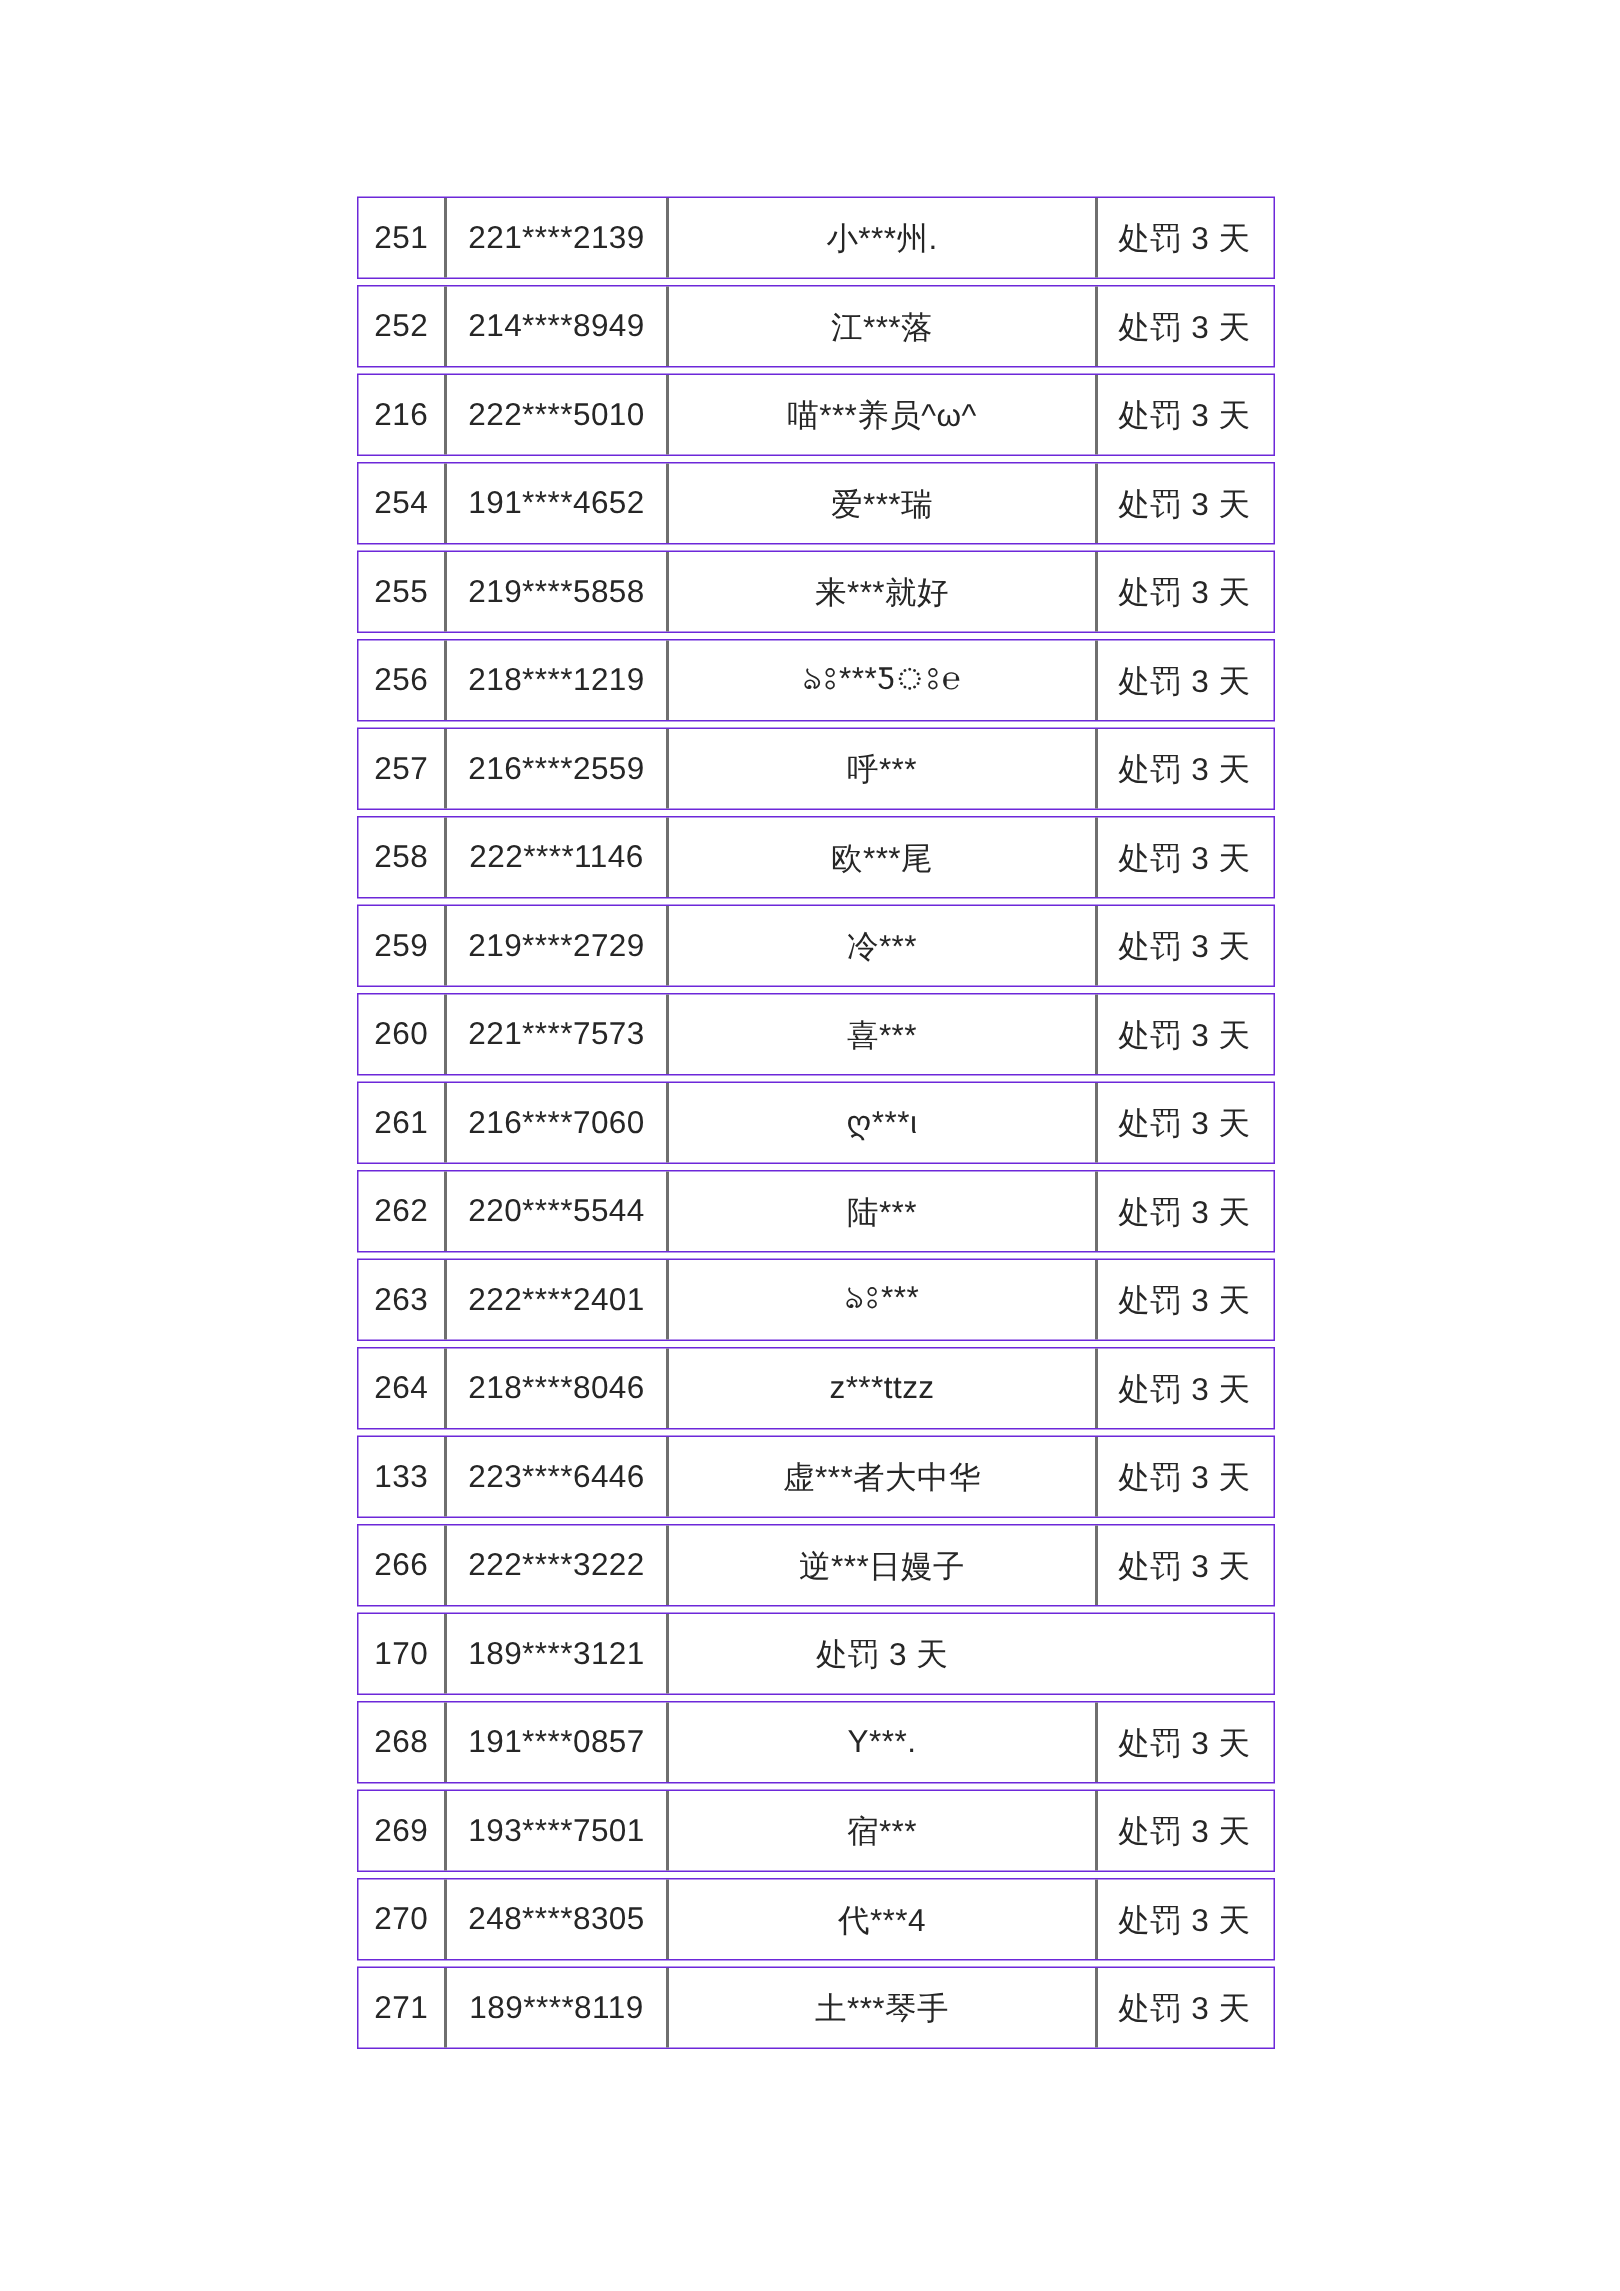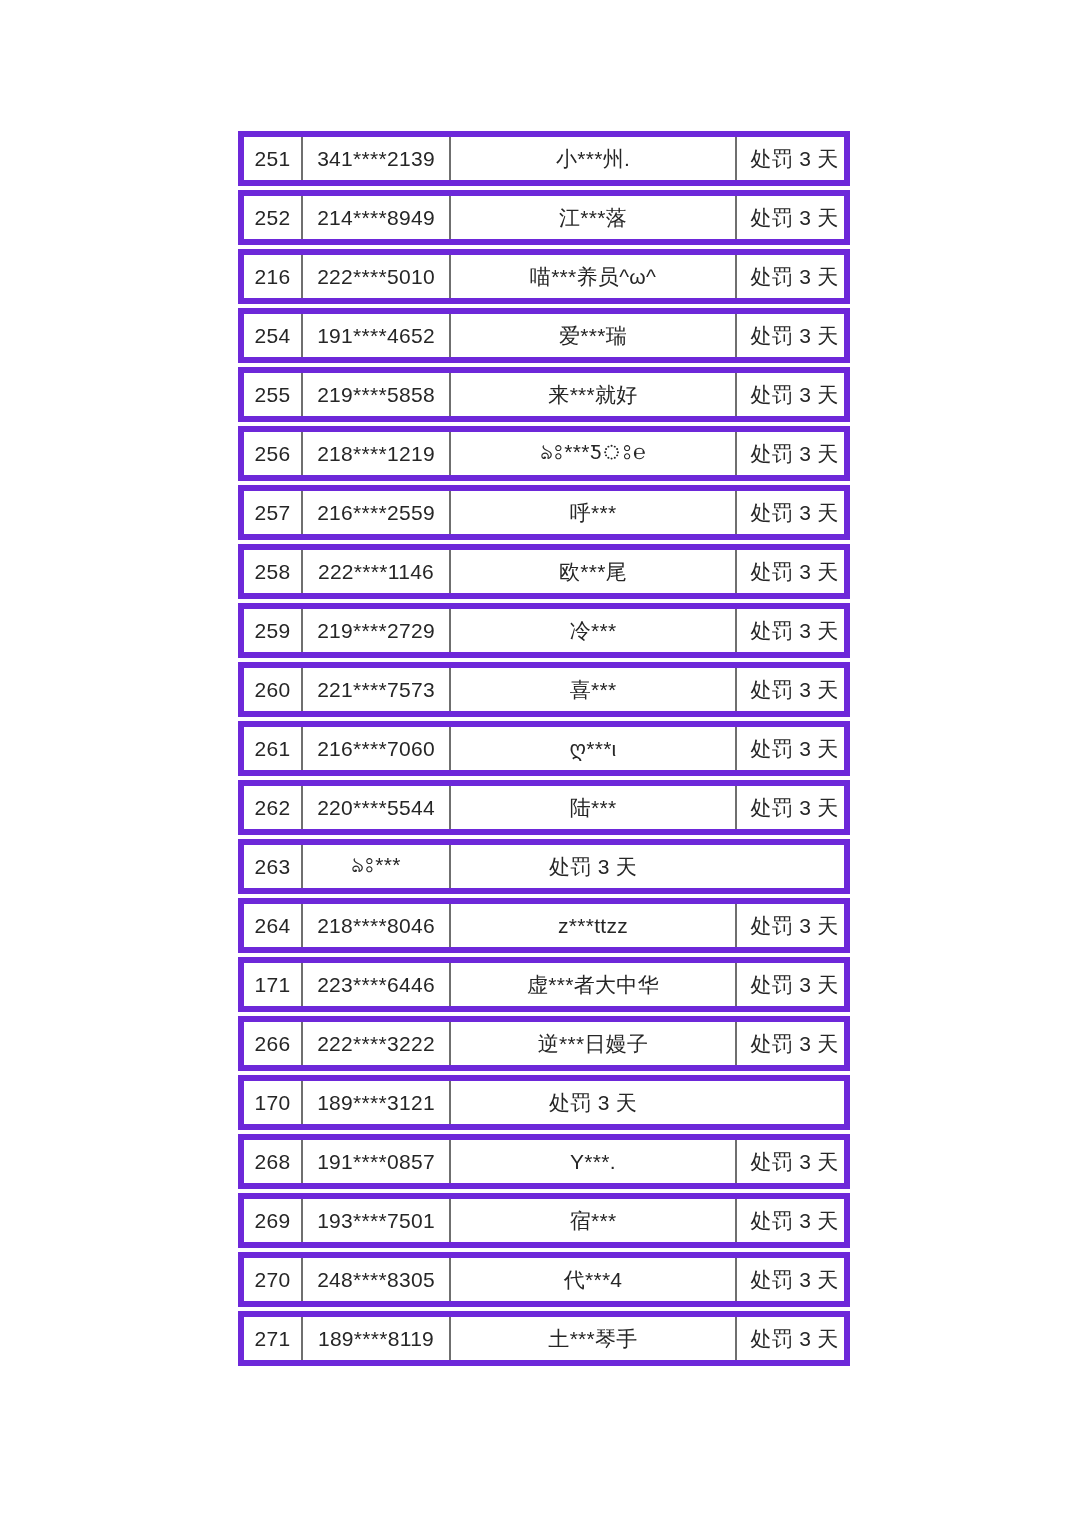--- a/index.html
+++ b/index.html
@@ -20,21 +20,21 @@
     width: 612px;
     display: flex;
     flex-direction: column;
     gap: 4px;
   }
   .row {
     box-sizing: border-box;
     display: grid;
     grid-template-columns: 57px 148px 286px 117px;
     height: 55px;
-    border: 6px solid #6d28d9;
+    border: 1px solid #6d28d9;
     background: #ffffff;
   }
   .cell {
     box-sizing: border-box;
     display: flex;
     align-items: center;
     justify-content: center;
     border-left: 2px solid #6f6f6f;
     color: #262626;
     font-size: 21px;
@@ -45,21 +45,21 @@
   .cell:first-child {
     border-left: none;
   }
 </style>
 </head>
 <body>
 
 <div class="penalty-table">
   <div class="row">
     <div class="cell">251</div>
-    <div class="cell">341****2139</div>
+    <div class="cell">221****2139</div>
     <div class="cell">小***州.</div>
     <div class="cell">处罚 3 天</div>
   </div>
 
   <div class="row">
     <div class="cell">252</div>
     <div class="cell">214****8949</div>
     <div class="cell">江***落</div>
     <div class="cell">处罚 3 天</div>
   </div>
@@ -129,33 +129,34 @@
 
   <div class="row">
     <div class="cell">262</div>
     <div class="cell">220****5544</div>
     <div class="cell">陆***</div>
     <div class="cell">处罚 3 天</div>
   </div>
 
   <div class="row">
     <div class="cell">263</div>
+    <div class="cell">222****2401</div>
     <div class="cell">ঌঃ***</div>
     <div class="cell">处罚 3 天</div>
   </div>
 
   <div class="row">
     <div class="cell">264</div>
     <div class="cell">218****8046</div>
     <div class="cell">z***ttzz</div>
     <div class="cell">处罚 3 天</div>
   </div>
 
   <div class="row">
-    <div class="cell">171</div>
+    <div class="cell">133</div>
     <div class="cell">223****6446</div>
     <div class="cell">虚***者大中华</div>
     <div class="cell">处罚 3 天</div>
   </div>
 
   <div class="row">
     <div class="cell">266</div>
     <div class="cell">222****3222</div>
     <div class="cell">逆***日嫚子</div>
     <div class="cell">处罚 3 天</div>

